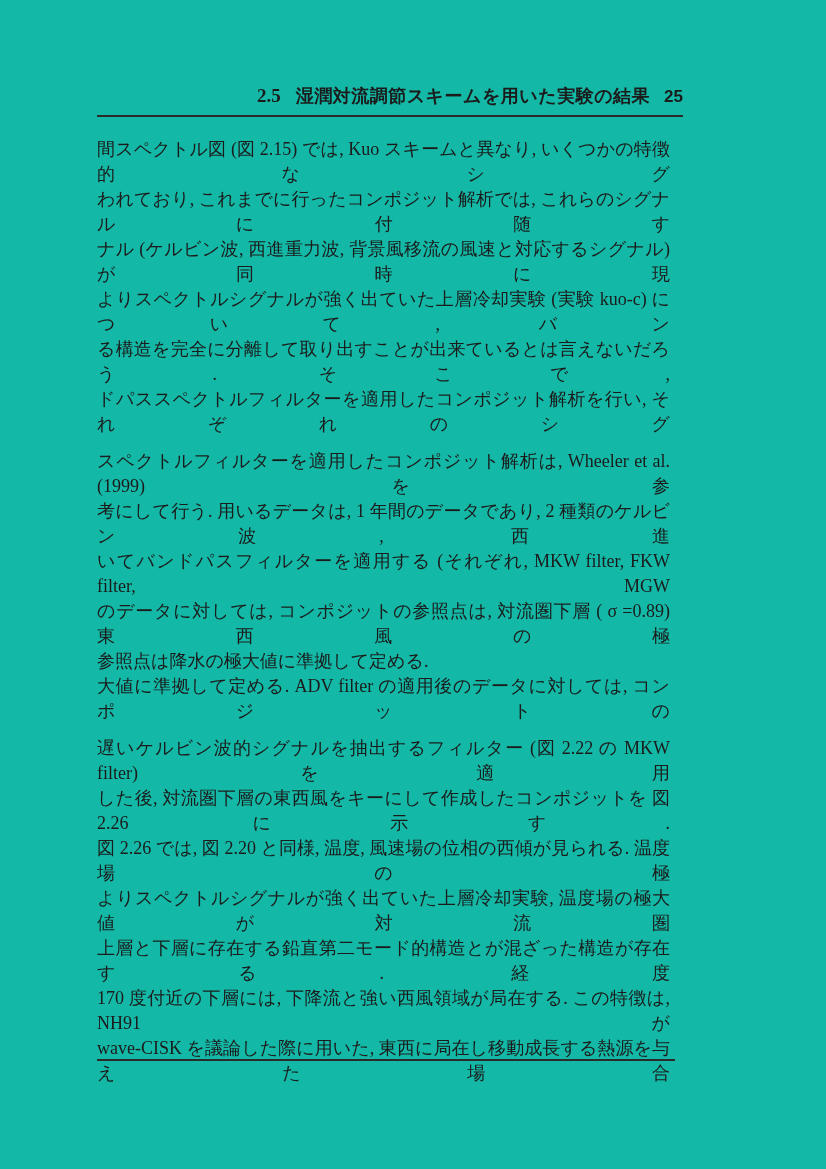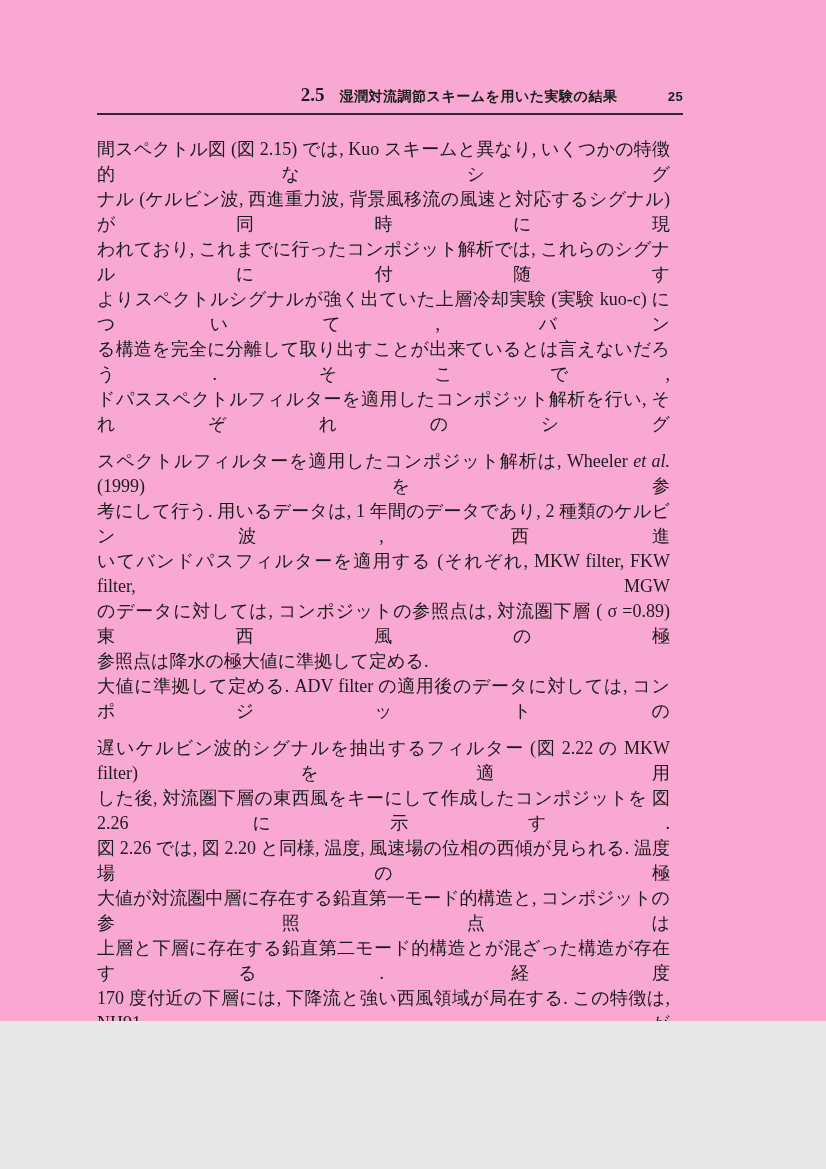--- a/index.html
+++ b/index.html
@@ -1,20 +1,20 @@
 <!DOCTYPE html>
 <html><head>
 <meta charset="utf-8">
 <style>
   html, body { margin: 0; padding: 0; background: #e8e8e8; }
   .page {
     position: relative;
     width: 826px;
-    height: 1021px;
-    background: #f9a8d4;
+    height: 1169px;
+    background: #14b8a6;
     color: #1b1b1b;
     margin: 0 auto;
     overflow: hidden;
   }
   .header-row {
     position: absolute;
     left: 97px;
     top: 84px;
     width: 586px;
     display: flex;
@@ -24,44 +24,44 @@
     border-bottom: 2px solid #2b2b2b;
     font-weight: bold;
   }
   .sec-num {
     font-family: "Liberation Serif", "DejaVu Serif", serif;
     font-size: 19px;
     margin-right: 15px;
   }
   .sec-title {
     font-family: "Liberation Sans", "DejaVu Sans", sans-serif;
-    font-size: 14px;
+    font-size: 18px;
     letter-spacing: 0.5px;
-    margin-right: 50px;
+    margin-right: 14px;
   }
   .page-num {
-    font-family: Liberation Mono, monospace;
-    font-size: 13px;
+    font-family: Liberation Sans, sans-serif;
+    font-size: 17px;
   }
   .body-text {
     position: absolute;
     left: 97px;
     top: 137px;
     width: 586px;
     font-family: "Liberation Serif", "DejaVu Serif", serif;
     font-size: 18px;
     line-height: 25px;
   }
   .para { margin: 0 13px 12px 0; }
   .line {
     text-align: justify;
     text-align-last: justify;
   }
   .line.endl { text-align-last: left; }
-  .it { font-style: italic; }
+  .it { }
   .footer-rule {
     position: absolute;
     left: 97px;
     top: 1059px;
     width: 578px;
     border-top: 2px solid #2b2b2b;
   }
 </style>
 </head>
 <body>
@@ -71,41 +71,41 @@
   <div class="header-row">
     <span class="sec-num">2.5</span>
     <span class="sec-title">湿潤対流調節スキームを用いた実験の結果</span>
     <span class="page-num">25</span>
   </div>
 
   <div class="body-text">
 
     <div class="para">
       <div class="line">間スペクトル図 (図 2.15) では, Kuo スキームと異なり, いくつかの特徴的なシグ</div>
+      <div class="line">われており, これまでに行ったコンポジット解析では, これらのシグナルに付随す</div>
       <div class="line">ナル (ケルビン波, 西進重力波, 背景風移流の風速と対応するシグナル) が同時に現</div>
-      <div class="line">われており, これまでに行ったコンポジット解析では, これらのシグナルに付随す</div>
       <div class="line">よりスペクトルシグナルが強く出ていた上層冷却実験 (実験 kuo-c) について, バン</div>
       <div class="line">る構造を完全に分離して取り出すことが出来ているとは言えないだろう. そこで,</div>
       <div class="line">ドパススペクトルフィルターを適用したコンポジット解析を行い, それぞれのシグ</div>
     </div>
 
     <div class="para">
       <div class="line"><span>スペクトルフィルターを適用したコンポジット解析は, Wheeler </span><span class="it">et al.</span><span> (1999) を参</span></div>
       <div class="line">考にして行う. 用いるデータは, 1 年間のデータであり, 2 種類のケルビン波, 西進</div>
       <div class="line">いてバンドパスフィルターを適用する (それぞれ, MKW filter, FKW filter, MGW</div>
       <div class="line">のデータに対しては, コンポジットの参照点は, 対流圏下層 ( σ =0.89) 東西風の極</div>
       <div class="line endl">参照点は降水の極大値に準拠して定める.</div>
       <div class="line">大値に準拠して定める. ADV filter の適用後のデータに対しては, コンポジットの</div>
     </div>
 
     <div class="para">
       <div class="line">遅いケルビン波的シグナルを抽出するフィルター (図 2.22 の MKW filter) を適用</div>
       <div class="line">した後, 対流圏下層の東西風をキーにして作成したコンポジットを 図 2.26 に示す.</div>
       <div class="line">図 2.26 では, 図 2.20 と同様, 温度, 風速場の位相の西傾が見られる. 温度場の極</div>
-      <div class="line">大値が対流圏中層に存在する鉛直第一モード的構造と, コンポジットの参照点は</div>
+      <div class="line">よりスペクトルシグナルが強く出ていた上層冷却実験, 温度場の極大値が対流圏</div>
       <div class="line">上層と下層に存在する鉛直第二モード的構造とが混ざった構造が存在する. 経度</div>
       <div class="line">170 度付近の下層には, 下降流と強い西風領域が局在する. この特徴は, NH91 が</div>
       <div class="line">wave-CISK を議論した際に用いた, 東西に局在し移動成長する熱源を与えた場合</div>
 
     </div>
 
   </div>
 
   <div class="footer-rule"></div>
 

